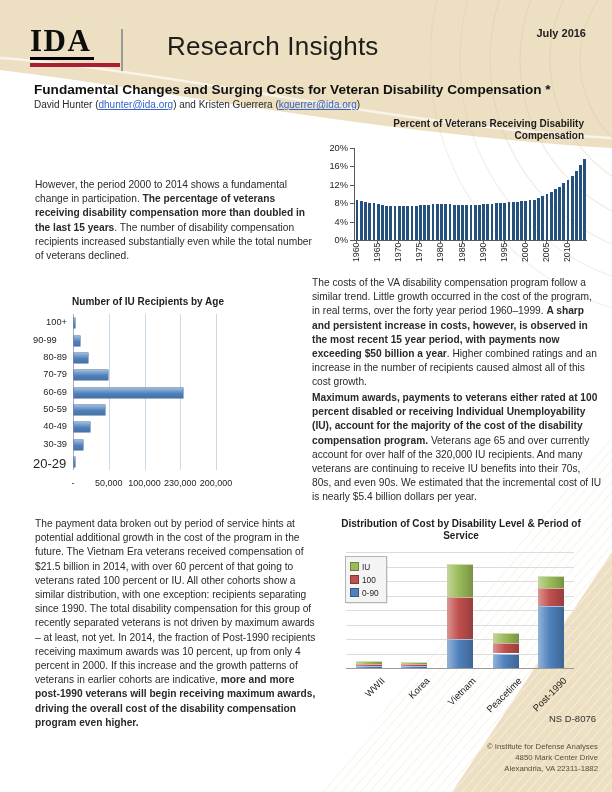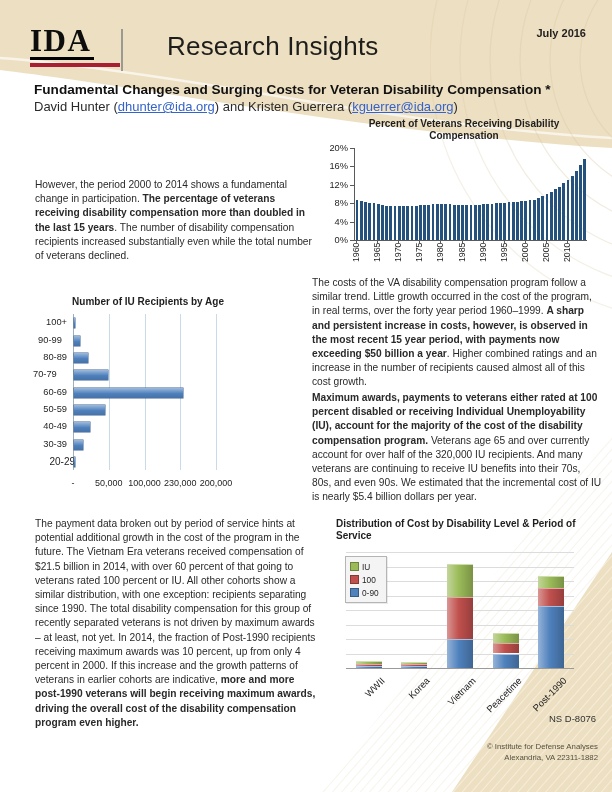--- a/index.html
+++ b/index.html
@@ -13,21 +13,21 @@
   .lnk{color:#3563C9;text-decoration:underline;cursor:pointer;}
   #logo-block{left:30px;top:25px;}
   .ida-word{font-family:"Liberation Serif",serif;font-weight:bold;font-size:31px;line-height:1;
             letter-spacing:1.5px;color:#0d0d0d;border-bottom:3px solid #000;display:inline-block;
             padding:0 3px 1px 0;}
   .ida-red{width:90px;height:4.5px;background:#A81E32;margin-top:2.5px;}
   #divider{left:121px;top:29px;width:2px;height:42px;background:#9a9a93;}
   #brand{left:135px;top:31px;font-size:26px;color:#1d1d1b;letter-spacing:0.2px;margin-left:32px;}
   #date{right:26px;top:27px;font-size:11px;font-weight:bold;color:#222;}
   #title{left:34px;top:82px;width:572px;font-size:13.6px;font-weight:bold;color:#111;}
-  #authors{left:34px;top:99px;width:500px;font-size:13px;color:#2a2a2a;}
+  #authors{left:34px;top:99px;width:500px;font-size:10px;color:#2a2a2a;}
   #p1{left:35px;top:127px;width:280px;}
   #p2{left:35px;top:178px;width:280px;}
   #p3{left:312px;top:276px;width:290px;}
   #p4{left:312px;top:391px;width:290px;}
   #p5{left:35px;top:517px;width:287px;}
   .chart{position:absolute;z-index:1;}
   #c1{left:308px;top:118px;width:296px;height:170px;}
   #c2{left:33px;top:296px;width:230px;height:210px;}
   #c3{left:330px;top:518px;width:262px;height:230px;}
   #docnum{left:549px;top:713px;font-size:9.5px;color:#333;z-index:1;}
@@ -76,21 +76,21 @@
 
   <div class="layer" id="title">Fundamental Changes and Surging Costs for Veteran Disability Compensation *</div>
   <div class="layer" id="authors"><span>David Hunter (</span><a class="lnk" href="#">dhunter@ida.org</a><span>) and Kristen Guerrera (</span><a class="lnk" href="#">kguerrer@ida.org</a><span>)</span></div>
 
   <div class="para" id="p2"><span>However, the period 2000 to 2014 shows a fundamental change in participation. </span><span class="b">The percentage of veterans receiving disability compensation more than doubled in the last 15 years</span><span>. The number of disability compensation recipients increased substantially even while the total number of veterans declined.</span></div>
   <div class="para" id="p3"><span>The costs of the VA disability compensation program follow a similar trend. Little growth occurred in the cost of the program, in real terms, over the forty year period 1960–1999. </span><span class="b">A sharp and persistent increase in costs, however, is observed in the most recent 15 year period, with payments now exceeding $50 billion a year</span><span>. Higher combined ratings and an increase in the number of recipients caused almost all of this cost growth.</span></div>
   <div class="para" id="p4"><span class="b">Maximum awards, payments to veterans either rated at 100 percent disabled or receiving Individual Unemployability (IU), account for the majority of the cost of the disability compensation program.</span><span>  Veterans age 65 and over currently account for over half of the 320,000 IU recipients. And many veterans are continuing to receive IU benefits into their 70s, 80s, and even 90s. We estimated that the incremental cost of IU is nearly $5.4 billion dollars per year.</span></div>
   <div class="para" id="p5"><span>The payment data broken out by period of service hints at potential additional growth in the cost of the program in the future. The Vietnam Era veterans received compensation of $21.5 billion in 2014, with over 60 percent of that going to veterans rated 100 percent or IU.  All other cohorts show a similar distribution, with one exception: recipients separating since 1990. The total disability compensation for this group of recently separated veterans is not driven by maximum awards – at least, not yet.  In 2014, the fraction of Post-1990 recipients receiving maximum awards was 10 percent, up from only 4 percent in 2000. If this increase and the growth patterns of veterans in earlier cohorts are indicative, </span><span class="b">more and more post-1990 veterans will begin receiving maximum awards, driving the overall cost of the disability compensation program even higher.</span></div>
 
   <div class="chart" id="c1">
-      <div style="position: absolute; left: 36px; top: 0px; width: 240px; text-align: center; font-weight: bold; font-size: 10px; line-height: 11.5px; color: rgb(30, 30, 30);">Percent of Veterans Receiving Disability Compensation</div>
+      <div style="position: absolute; left: 36px; top: 0px; width: 240px; text-align: right; font-weight: bold; font-size: 10px; line-height: 11.5px; color: rgb(30, 30, 30);">Percent of Veterans Receiving Disability Compensation</div>
       <div style="position: absolute; left: 46px; top: 30px; width: 232px; height: 92px; border-left: 1.5px solid rgb(90, 90, 90); border-bottom: 1.5px solid rgb(90, 90, 90);">
         <div style="position: absolute; left: 0.7px; bottom: 0px; width: 2.8px; height: 40.02px; background: rgb(36, 82, 125);"></div>
         <div style="position: absolute; left: 4.91818px; bottom: 0px; width: 2.8px; height: 38.64px; background: rgb(36, 82, 125);"></div>
         <div style="position: absolute; left: 9.13636px; bottom: 0px; width: 2.8px; height: 37.72px; background: rgb(36, 82, 125);"></div>
         <div style="position: absolute; left: 13.3545px; bottom: 0px; width: 2.8px; height: 37.26px; background: rgb(36, 82, 125);"></div>
         <div style="position: absolute; left: 17.5727px; bottom: 0px; width: 2.8px; height: 36.8px; background: rgb(36, 82, 125);"></div>
         <div style="position: absolute; left: 21.7909px; bottom: 0px; width: 2.8px; height: 35.88px; background: rgb(36, 82, 125);"></div>
         <div style="position: absolute; left: 26.0091px; bottom: 0px; width: 2.8px; height: 34.96px; background: rgb(36, 82, 125);"></div>
         <div style="position: absolute; left: 30.2273px; bottom: 0px; width: 2.8px; height: 34.5px; background: rgb(36, 82, 125);"></div>
         <div style="position: absolute; left: 34.4455px; bottom: 0px; width: 2.8px; height: 34.04px; background: rgb(36, 82, 125);"></div>
@@ -178,44 +178,44 @@
     </div>
   <div class="chart" id="c2">
       <div style="position: absolute; left: 0px; top: 0px; width: 230px; text-align: center; font-weight: bold; font-size: 10px; color: rgb(30, 30, 30);">Number of IU Recipients by Age</div>
       <div style="position: absolute; left: 40px; top: 18px; width: 1px; height: 156px; background: rgb(159, 176, 190);"></div>
       <div style="position: absolute; left: 75.75px; top: 18px; width: 1px; height: 156px; background: rgb(201, 218, 235);"></div>
       <div style="position: absolute; left: 111.5px; top: 18px; width: 1px; height: 156px; background: rgb(201, 218, 235);"></div>
       <div style="position: absolute; left: 147.25px; top: 18px; width: 1px; height: 156px; background: rgb(201, 218, 235);"></div>
       <div style="position: absolute; left: 183px; top: 18px; width: 1px; height: 156px; background: rgb(201, 218, 235);"></div>
       <div style="position: absolute; left: 0px; top: 21.1667px; width: 34px; text-align: right; font-size: 9.3px; color: rgb(30, 30, 30);">100+</div>
       <div style="position: absolute; left: 41px; top: 22.1667px; width: 1.4px; height: 10px; background: linear-gradient(rgb(158, 186, 219) 0%, rgb(79, 129, 189) 55%, rgb(70, 114, 166) 100%); box-shadow: rgb(59, 97, 142) 0px 0px 0px 0.5px;"></div>
-      <div style="position: absolute; left: 0px; top: 38.5px; width: 34px; text-align: center; font-size: 9.3px; color: rgb(30, 30, 30);">90-99</div>
+      <div style="position: absolute; left: 0px; top: 38.5px; width: 34px; text-align: left; font-size: 9.3px; color: rgb(30, 30, 30);">90-99</div>
       <div style="position: absolute; left: 41px; top: 39.5px; width: 5.72px; height: 10px; background: linear-gradient(rgb(158, 186, 219) 0%, rgb(79, 129, 189) 55%, rgb(70, 114, 166) 100%); box-shadow: rgb(59, 97, 142) 0px 0px 0px 0.5px;"></div>
       <div style="position: absolute; left: 0px; top: 55.8333px; width: 34px; text-align: right; font-size: 9.3px; color: rgb(30, 30, 30);">80-89</div>
       <div style="position: absolute; left: 41px; top: 56.8333px; width: 14.3px; height: 10px; background: linear-gradient(rgb(158, 186, 219) 0%, rgb(79, 129, 189) 55%, rgb(70, 114, 166) 100%); box-shadow: rgb(59, 97, 142) 0px 0px 0px 0.5px;"></div>
-      <div style="position: absolute; left: 0px; top: 73.1667px; width: 34px; font-size: 9.3px; color: rgb(30, 30, 30);">70-79</div>
+      <div style="position: absolute; left: 0px; top: 73.1667px; width: 34px; text-align: right; font-size: 9.3px; color: rgb(30, 30, 30);">70-79</div>
       <div style="position: absolute; left: 41px; top: 74.1667px; width: 34.32px; height: 10px; background: linear-gradient(rgb(158, 186, 219) 0%, rgb(79, 129, 189) 55%, rgb(70, 114, 166) 100%); box-shadow: rgb(59, 97, 142) 0px 0px 0px 0.5px;"></div>
       <div style="position: absolute; left: 0px; top: 90.5px; width: 34px; text-align: right; font-size: 9.3px; color: rgb(30, 30, 30);">60-69</div>
       <div style="position: absolute; left: 41px; top: 91.5px; width: 109.395px; height: 10px; background: linear-gradient(rgb(158, 186, 219) 0%, rgb(79, 129, 189) 55%, rgb(70, 114, 166) 100%); box-shadow: rgb(59, 97, 142) 0px 0px 0px 0.5px;"></div>
       <div style="position: absolute; left: 0px; top: 107.833px; width: 34px; text-align: right; font-size: 9.3px; color: rgb(30, 30, 30);">50-59</div>
       <div style="position: absolute; left: 41px; top: 108.833px; width: 30.745px; height: 10px; background: linear-gradient(rgb(158, 186, 219) 0%, rgb(79, 129, 189) 55%, rgb(70, 114, 166) 100%); box-shadow: rgb(59, 97, 142) 0px 0px 0px 0.5px;"></div>
       <div style="position: absolute; left: 0px; top: 125.167px; width: 34px; text-align: right; font-size: 9.3px; color: rgb(30, 30, 30);">40-49</div>
       <div style="position: absolute; left: 41px; top: 126.167px; width: 16.445px; height: 10px; background: linear-gradient(rgb(158, 186, 219) 0%, rgb(79, 129, 189) 55%, rgb(70, 114, 166) 100%); box-shadow: rgb(59, 97, 142) 0px 0px 0px 0.5px;"></div>
       <div style="position: absolute; left: 0px; top: 142.5px; width: 34px; text-align: right; font-size: 9.3px; color: rgb(30, 30, 30);">30-39</div>
       <div style="position: absolute; left: 41px; top: 143.5px; width: 9.295px; height: 10px; background: linear-gradient(rgb(158, 186, 219) 0%, rgb(79, 129, 189) 55%, rgb(70, 114, 166) 100%); box-shadow: rgb(59, 97, 142) 0px 0px 0px 0.5px;"></div>
-      <div style="position: absolute; left: 8px; top: 159.833px; width: 34px; text-align: right; font-size: 10px; color: rgb(30, 30, 30);">20-29</div>
+      <div style="position: absolute; left: 0px; top: 159.833px; width: 34px; font-size: 13px; color: rgb(30, 30, 30);">20-29</div>
       <div style="position: absolute; left: 41px; top: 160.833px; width: 1.43px; height: 10px; background: linear-gradient(rgb(158, 186, 219) 0%, rgb(79, 129, 189) 55%, rgb(70, 114, 166) 100%); box-shadow: rgb(59, 97, 142) 0px 0px 0px 0.5px;"></div>
       <div style="position: absolute; left: 16px; top: 182px; width: 48px; text-align: center; font-size: 9px; color: rgb(30, 30, 30);">-</div>
       <div style="position: absolute; left: 51.75px; top: 182px; width: 48px; text-align: center; font-size: 9px; color: rgb(30, 30, 30);">50,000</div>
       <div style="position: absolute; left: 87.5px; top: 182px; width: 48px; text-align: center; font-size: 9px; color: rgb(30, 30, 30);">100,000</div>
       <div style="position: absolute; left: 123.25px; top: 182px; width: 48px; text-align: center; font-size: 9px; color: rgb(30, 30, 30);">230,000</div>
       <div style="position: absolute; left: 159px; top: 182px; width: 48px; text-align: center; font-size: 9px; color: rgb(30, 30, 30);">200,000</div>
     </div>
   <div class="chart" id="c3">
-      <div style="position: absolute; left: 6px; top: 0px; width: 250px; font-weight: bold; font-size: 10px; line-height: 11.5px; color: rgb(30, 30, 30);">Distribution of Cost by Disability Level &amp; Period of Service</div>
+      <div style="position: absolute; left: 6px; top: 0px; width: 250px; text-align: center; font-weight: bold; font-size: 10px; line-height: 11.5px; color: rgb(30, 30, 30);">Distribution of Cost by Disability Level &amp; Period of Service</div>
       <div style="position: absolute; left: 16px; top: 135.5px; width: 228px; height: 1px; background: rgb(220, 220, 220);"></div>
       <div style="position: absolute; left: 16px; top: 121px; width: 228px; height: 1px; background: rgb(220, 220, 220);"></div>
       <div style="position: absolute; left: 16px; top: 106.5px; width: 228px; height: 1px; background: rgb(220, 220, 220);"></div>
       <div style="position: absolute; left: 16px; top: 92px; width: 228px; height: 1px; background: rgb(220, 220, 220);"></div>
       <div style="position: absolute; left: 16px; top: 77.5px; width: 228px; height: 1px; background: rgb(220, 220, 220);"></div>
       <div style="position: absolute; left: 16px; top: 63px; width: 228px; height: 1px; background: rgb(220, 220, 220);"></div>
       <div style="position: absolute; left: 16px; top: 48.5px; width: 228px; height: 1px; background: rgb(220, 220, 220);"></div>
       <div style="position: absolute; left: 16px; top: 34px; width: 228px; height: 1px; background: rgb(220, 220, 220);"></div>
       <div style="position: absolute; left: 16px; top: 150px; width: 228px; height: 1px; background: rgb(154, 154, 154);"></div>
       <div style="position: absolute; left: 25.8px; top: 147.583px; width: 26px; height: 2.41667px; box-sizing: border-box; background: linear-gradient(90deg, rgb(149, 179, 215) 0%, rgb(79, 129, 189) 45%, rgb(62, 101, 147) 100%); border-top: 1px solid rgb(167, 192, 222);"></div>
@@ -253,15 +253,16 @@
         </div>
       </div>
     </div>
 
   <div class="layer" id="docnum">NS D-8076</div>
   <div class="layer" id="footnote">
     <div><span>* Based on IDA </span><a class="lnk" href="#">NS D-5781</a><span>, </span><span class="i">Trends in VBA Disability Compensation Spending</span><span>, June 2016.</span></div>
   </div>
   <div class="layer" id="address">
     <div>© Institute for Defense Analyses</div>
+    <div>4850 Mark Center Drive</div>
     <div>Alexandria, VA 22311-1882</div>
   </div>
 </div>
 
 </body></html>

